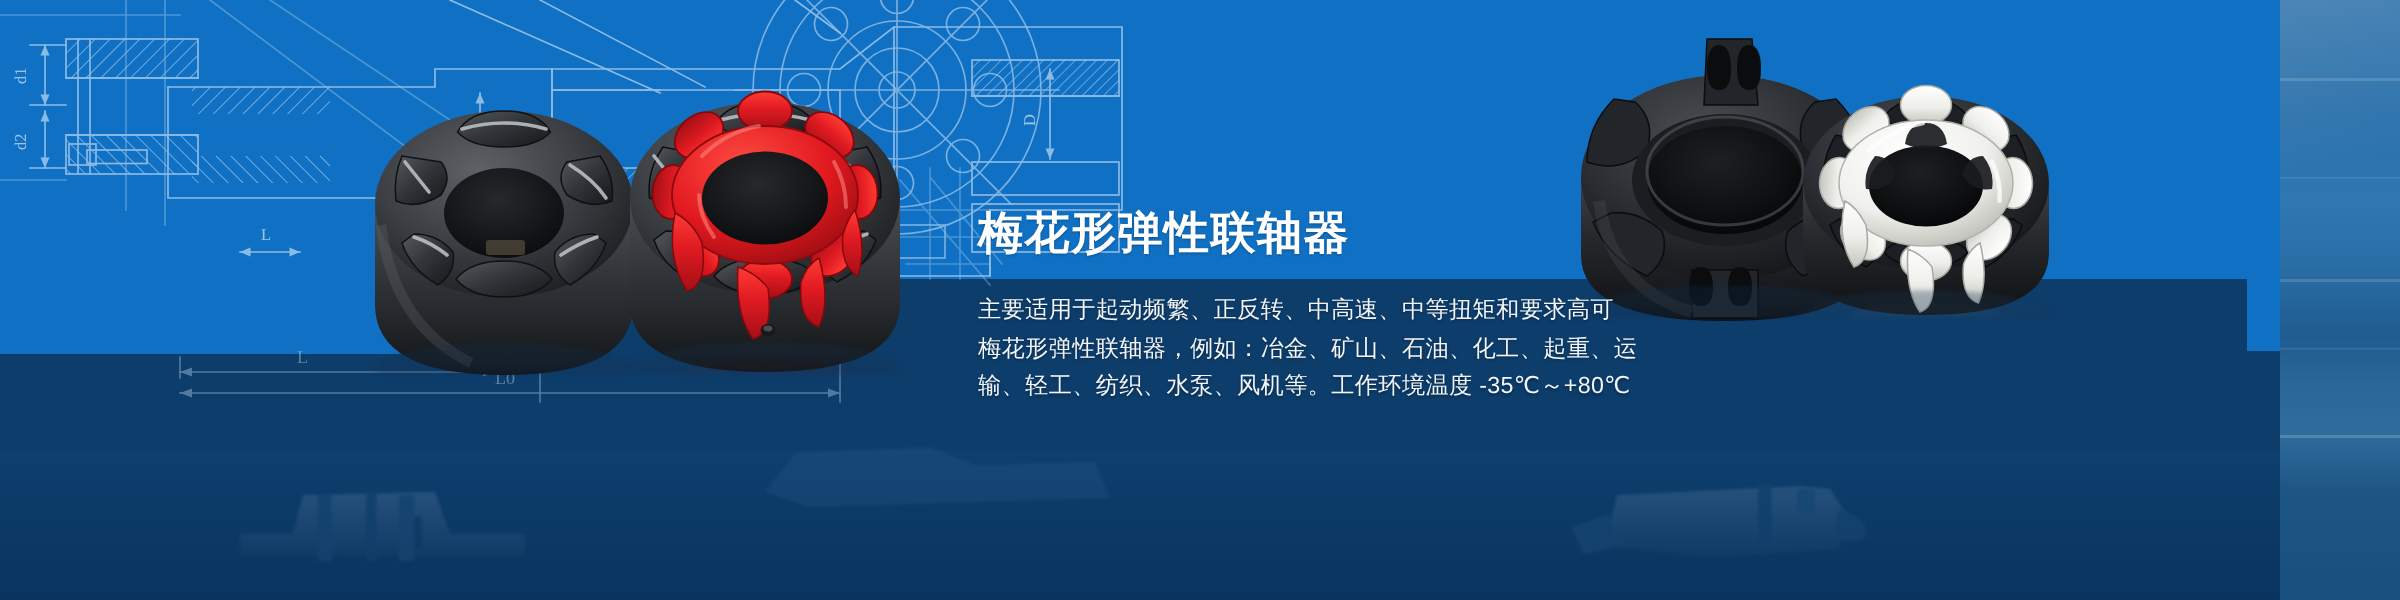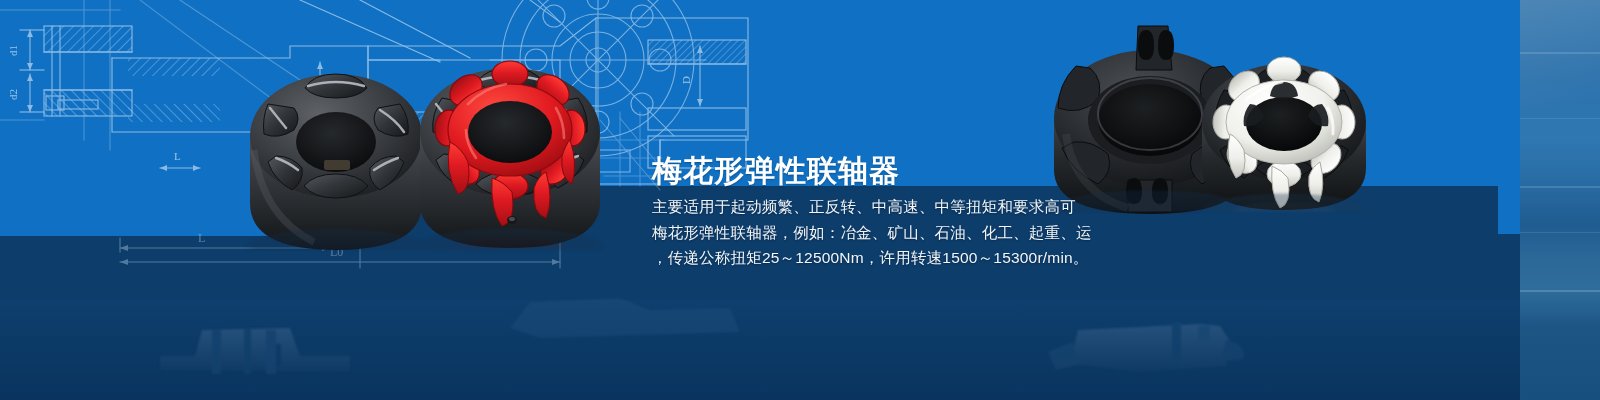--- a/index.html
+++ b/index.html
@@ -80,21 +80,20 @@
   #title {
     position:absolute;
     left:652px; top:138px;
     font-size:30px;
     font-weight:bold;
     color:#ffffff;
     letter-spacing:1px;
     line-height:36px;
     text-shadow:0 1px 2px rgba(0,0,0,.28);
     white-space:nowrap;
-    margin-top:15px;
   }
   #desc {
     position:absolute;
     left:652px; top:194px;
     width:420px;
     font-size:15.5px;
     line-height:25.5px;
     color:#f2f6fa;
     letter-spacing:.2px;
     text-shadow:0 1px 2px rgba(0,0,0,.35);
@@ -549,16 +548,16 @@
     <div class="seam" style="top:186px; height:2px;"></div>
     <div class="seam" style="top:232px; height:1px; background:rgba(255,255,255,.10);"></div>
     <div class="seam" style="top:290px; height:2px; background:rgba(255,255,255,.18);"></div>
   </div>
 
   <div id="title">梅花形弹性联轴器</div>
 
   <div id="desc">
     <p>主要适用于起动频繁、正反转、中高速、中等扭矩和要求高可</p>
     <p>梅花形弹性联轴器，例如：冶金、矿山、石油、化工、起重、运</p>
-    <p>，传递公称扭矩25～12500Nm，许用转速1500～15300r/min。</p>
+    <p>输、轻工、纺织、水泵、风机等。工作环境温度 -35℃～+80℃</p>
   </div>
 
 </div>
 
 </body></html>

